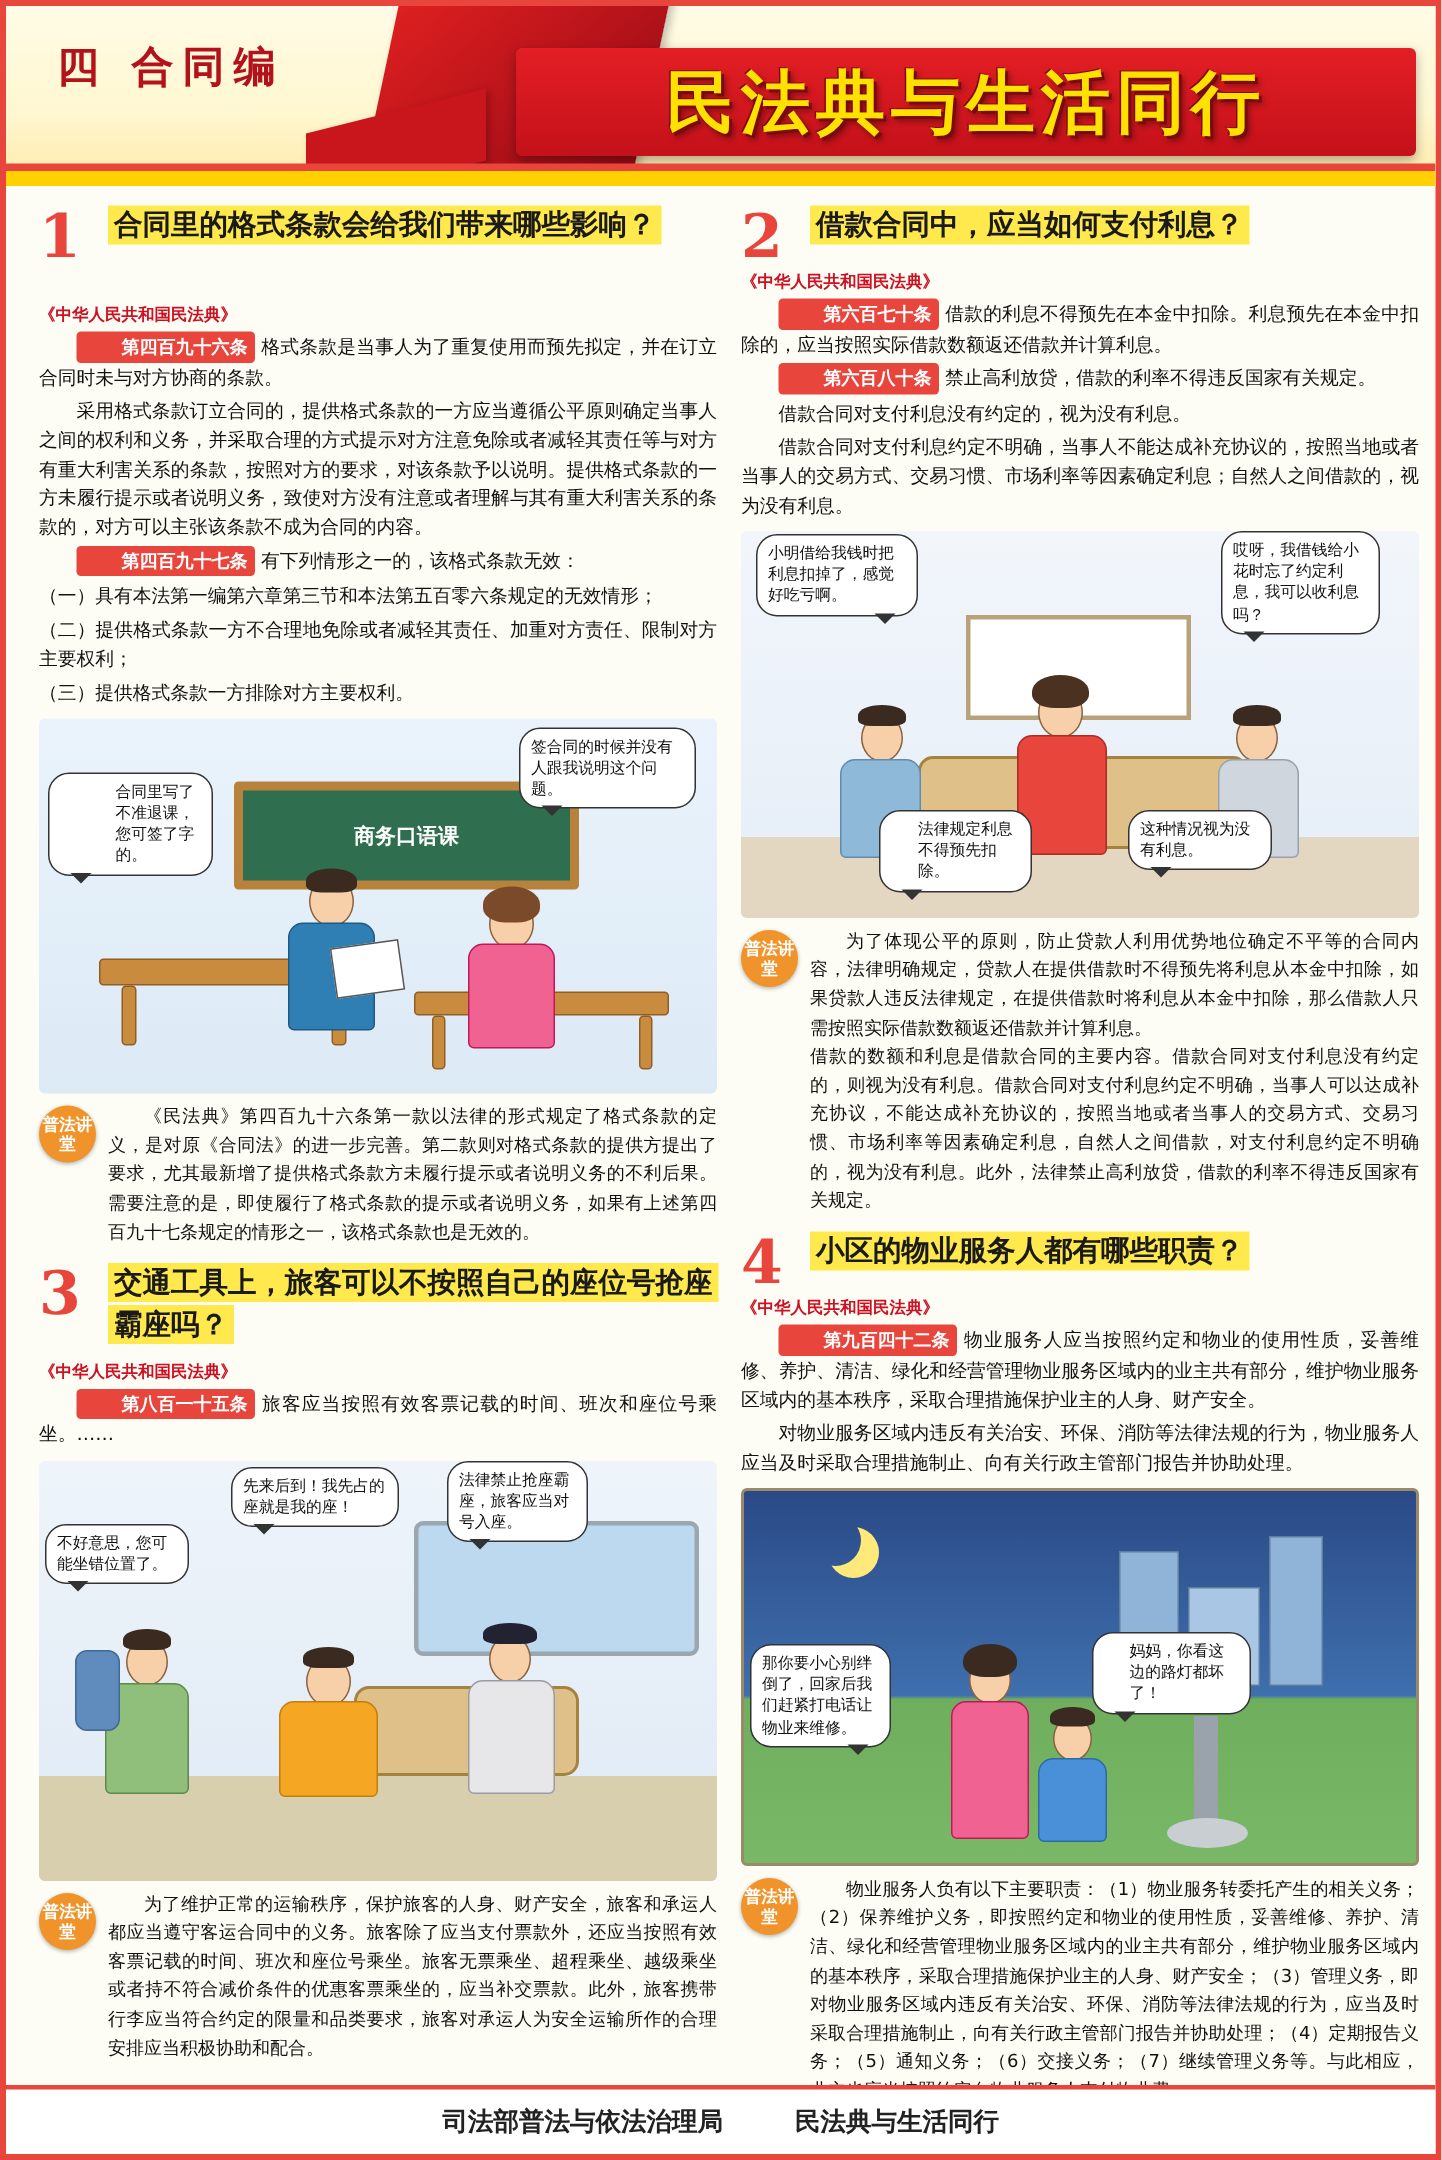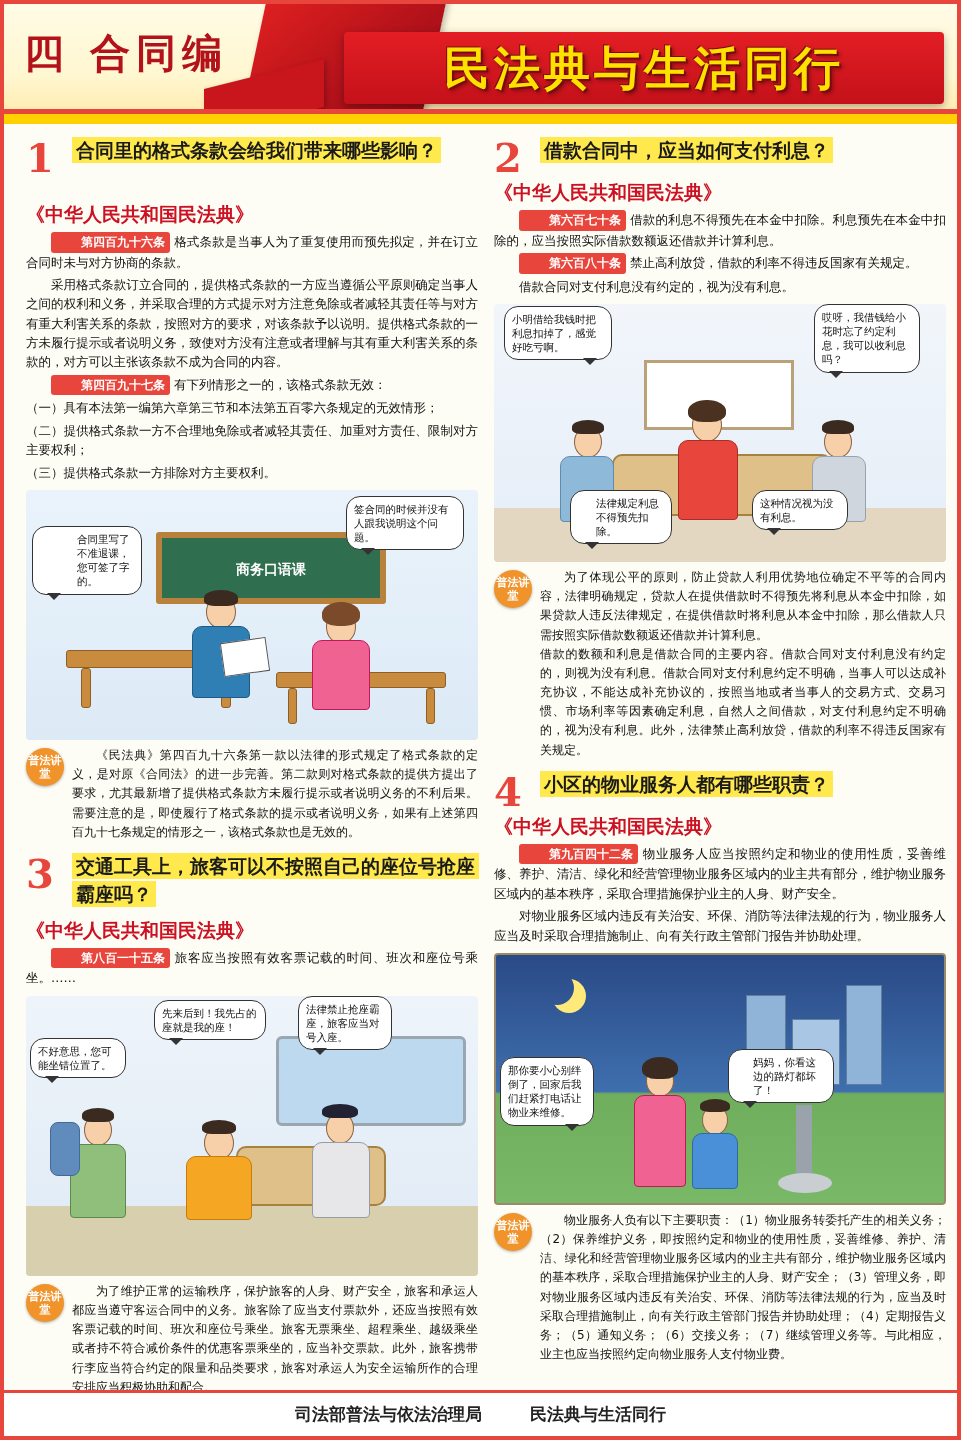--- a/index.html
+++ b/index.html
@@ -16,22 +16,22 @@
     background: #fdfdf5;
     border: 4px solid #e8453c;
   }
   
   .header {
     position: absolute; left: 0; top: 0; width: 953px; height: 120px;
     background: linear-gradient(180deg,#fffbe6 0%, #fff7d0 60%, #ffe9a8 100%);
     overflow: hidden;
   }
   .header-left-title {
-    position: absolute; left: 20px; top: 22px;
-    font-size: 40px; font-weight: bold; color: #b3121a;
+    position: absolute; left: 34px; top: 22px;
+    font-size: 28px; font-weight: bold; color: #b3121a;
     letter-spacing: 6px;
     font-family: "DejaVu Serif", "Liberation Serif", serif;
   }
   .ribbon {
     position: absolute; left: 250px; top: -10px; width: 180px; height: 130px;
     background: linear-gradient(135deg,#e02020 0%, #b3121a 60%, #8c0d14 100%);
     transform: skewX(-12deg);
     box-shadow: 3px 2px 6px rgba(0,0,0,0.25);
   }
   .ribbon2 {
@@ -77,21 +77,21 @@
     font-family: "DejaVu Serif","Liberation Serif",serif;
     line-height: 1;
   }
   .qtitle {
     display: inline; font-size: 19px; font-weight: bold; color: #1a1a1a;
     background: #ffe94d; line-height: 28px;
     padding: 2px 4px;
     box-decoration-break: clone; -webkit-box-decoration-break: clone;
   }
   .lawname {
-    margin: 8px 0 4px 0; font-size: 19px; font-weight: bold; color: #cc1122;
+    margin: 8px 0 4px 0; font-size: 11px; font-weight: bold; color: #cc1122;
     font-family: "DejaVu Serif","Liberation Serif",serif;
   }
   .article { margin: 3px 0; font-size: 12.5px; line-height: 1.55; color: #111; text-align: justify; }
   .artno {
     display: inline-block; background: #e8453c; color: #fff;
     font-size: 12px; font-weight: bold; padding: 1px 5px; border-radius: 3px;
     margin-right: 4px; white-space: nowrap;
   }
   .indent { text-indent: 2em; }
   .sub { text-indent: 0; }
@@ -269,20 +269,21 @@
         <span class="qtitle">借款合同中，应当如何支付利息？</span>
       </div>
       <div class="lawname">《中华人民共和国民法典》</div>
       <div class="article indent">
         <span class="artno">第六百七十条</span><span>借款的利息不得预先在本金中扣除。利息预先在本金中扣除的，应当按照实际借款数额返还借款并计算利息。</span>
       </div>
       <div class="article indent">
         <span class="artno">第六百八十条</span><span>禁止高利放贷，借款的利率不得违反国家有关规定。</span>
       </div>
       <div class="article indent">借款合同对支付利息没有约定的，视为没有利息。</div>
+      <div class="article indent">借款合同对支付利息约定不明确，当事人不能达成补充协议的，按照当地或者当事人的交易方式、交易习惯、市场利率等因素确定利息；自然人之间借款的，视为没有利息。</div>
 
       <div class="illus illus-2">
         <div style="position:absolute; left:0; bottom:0; width:100%; height:54px; background:#e3d7c2;"></div>
         <div class="sofa" style="left:118px; top:150px; width:220px; height:62px;"></div>
         <div style="position:absolute; left:150px; top:56px; width:150px; height:70px; background:#fff; border:3px solid #b9a27a;"></div>
 
         <div class="person">
           <div class="head" style="left:80px; top:122px; width:28px; height:32px;"></div>
           <div class="hair" style="left:78px; top:116px; width:32px; height:14px;"></div>
           <div class="body" style="left:66px; top:152px; width:54px; height:66px; background:#8fb9d8; border:1.5px solid #5f8cb0;"></div>
@@ -292,21 +293,21 @@
           <div class="hair" style="left:194px; top:96px; width:38px; height:22px; background:#4a3120; border-radius:50% 50% 40% 40%;"></div>
           <div class="body" style="left:184px; top:136px; width:60px; height:80px; background:#e8453c; border:1.5px solid #a82d26;"></div>
         </div>
         <div class="person">
           <div class="head" style="left:330px; top:122px; width:28px; height:32px;"></div>
           <div class="hair" style="left:328px; top:116px; width:32px; height:14px;"></div>
           <div class="body" style="left:318px; top:152px; width:54px; height:66px; background:#cfd6dd; border:1.5px solid #98a2ac;"></div>
         </div>
         <div class="bubble tail-br" style="left:10px; top:2px; width:108px;">小明借给我钱时把利息扣掉了，感觉好吃亏啊。</div>
         <div class="bubble tail-bl" style="left:320px; top:0px; width:106px;">哎呀，我借钱给小花时忘了约定利息，我可以收利息吗？</div>
-        <div class="bubble tail-bl" style="left:76px; top:186px; width:102px;padding-left:25px;">法律规定利息不得预先扣除。</div>
+        <div class="bubble tail-bl" style="left:92px; top:186px; width:102px;padding-left:25px;">法律规定利息不得预先扣除。</div>
         <div class="bubble tail-bl" style="left:258px; top:186px; width:96px;">这种情况视为没有利息。</div>
       </div>
 
       <div class="commentary">
         <div class="stamp">普法讲堂</div>
         <div class="ctext" style="white-space:pre-line;">为了体现公平的原则，防止贷款人利用优势地位确定不平等的合同内容，法律明确规定，贷款人在提供借款时不得预先将利息从本金中扣除，如果贷款人违反法律规定，在提供借款时将利息从本金中扣除，那么借款人只需按照实际借款数额返还借款并计算利息。
 借款的数额和利息是借款合同的主要内容。借款合同对支付利息没有约定的，则视为没有利息。借款合同对支付利息约定不明确，当事人可以达成补充协议，不能达成补充协议的，按照当地或者当事人的交易方式、交易习惯、市场利率等因素确定利息，自然人之间借款，对支付利息约定不明确的，视为没有利息。此外，法律禁止高利放贷，借款的利率不得违反国家有关规定。</div>
       </div>
     </div>
 

